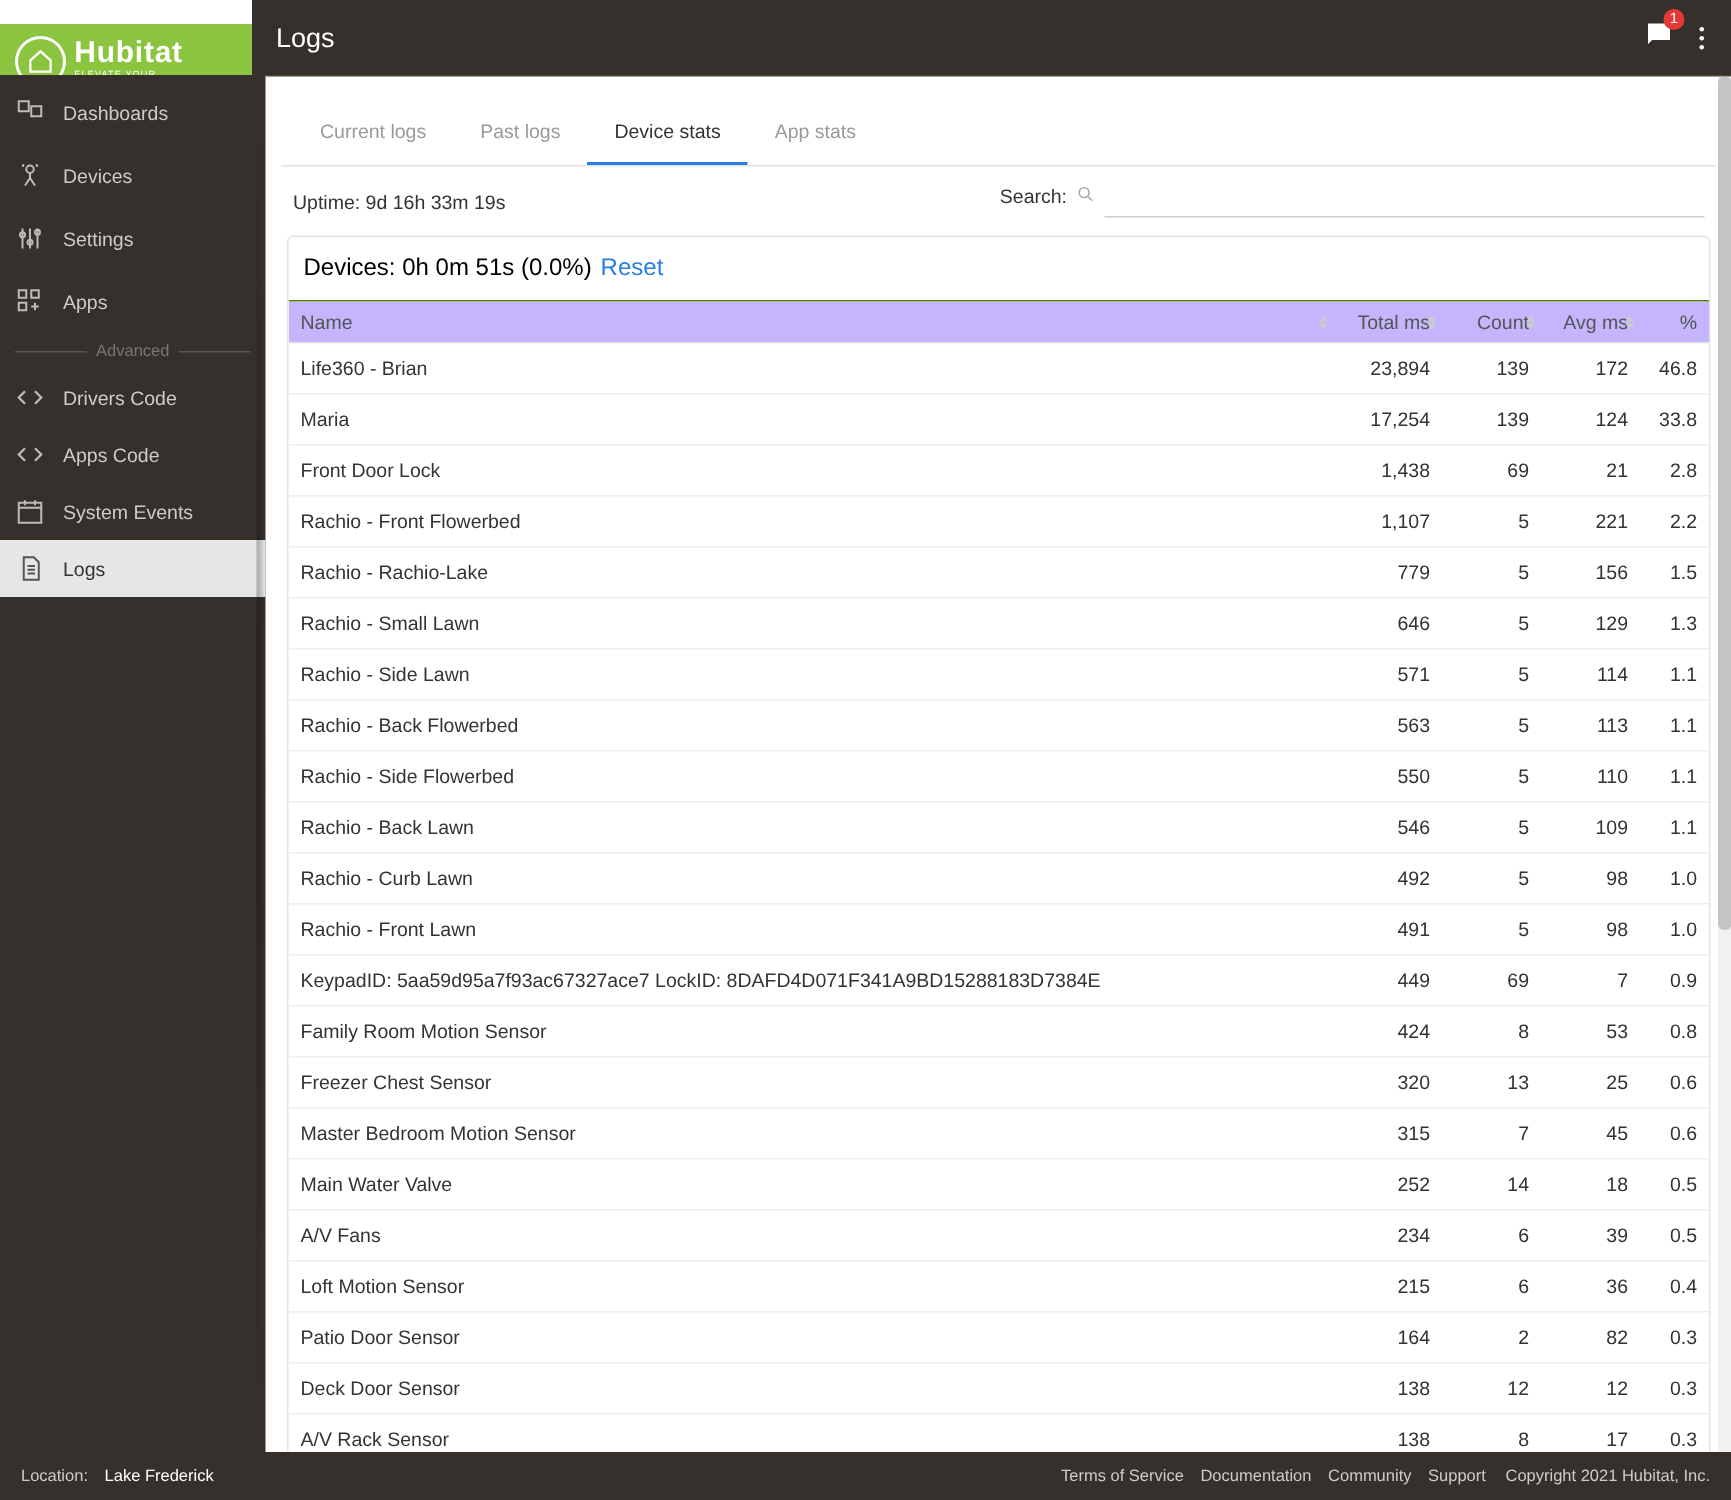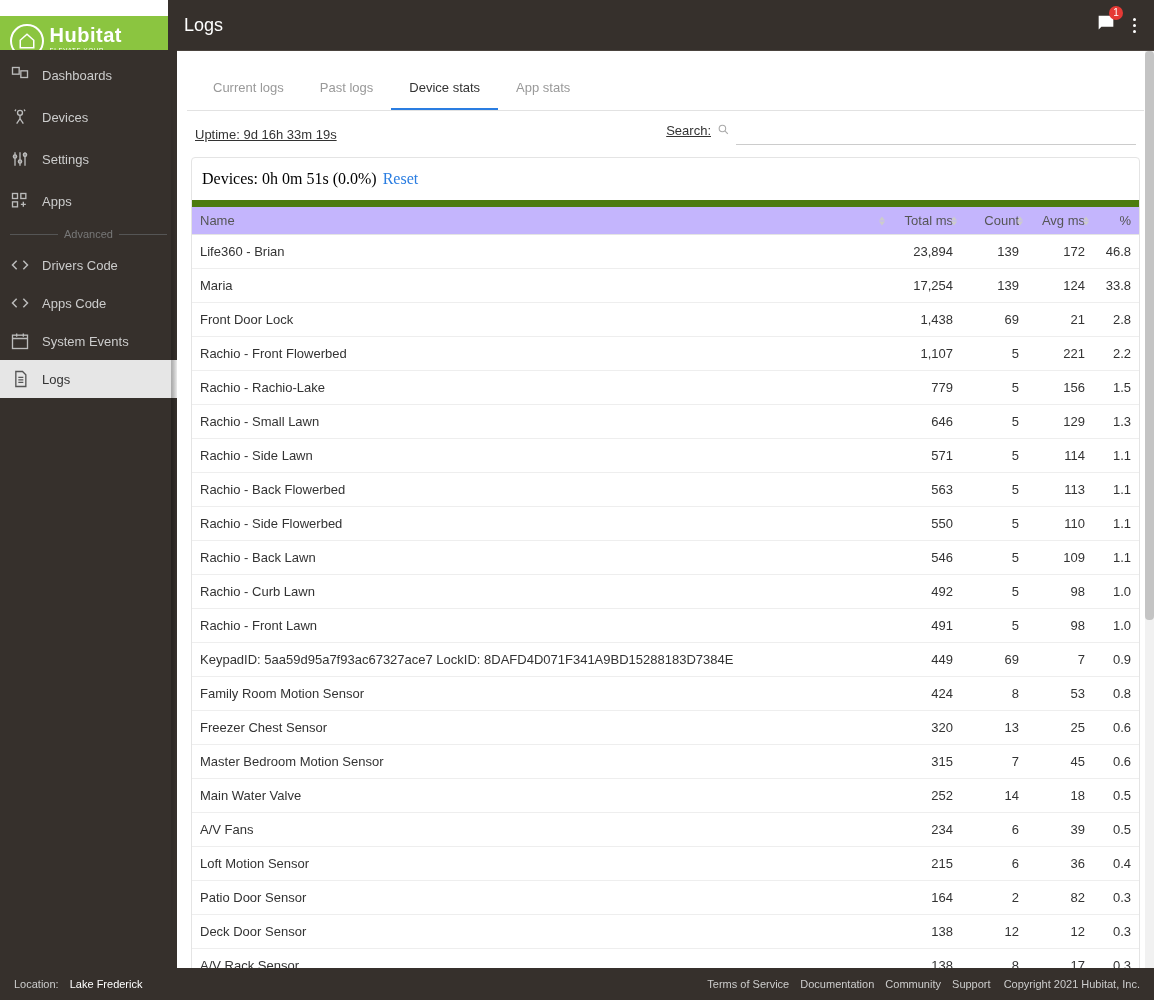--- a/index.html
+++ b/index.html
@@ -70,37 +70,36 @@
   .main-inner { padding: 15px 10px; }
   .tabs { display: flex; border-bottom: 1px solid #e2e2e2; padding: 0 8px; }
   .tab {
     padding: 14px 18px 13px; font-size: 13px; color: #999; cursor: pointer;
     border-bottom: 2px solid transparent;
   }
   .tab.active { color: #333; border-bottom-color: #2a7de1; }
 
   .toolbar {
     display: flex; justify-content: space-between; align-items: center;
-    padding: 12px 8px; font-size: 13px; color: #333; text-decoration: underline;
+    padding: 12px 8px; font-size: 13px; color: #333;
   }
   .search-wrap { display: flex; align-items: flex-start; gap: 6px; }
   .search-wrap input {
     border: none; border-bottom: 1px solid #ccc; width: 400px;
     font-size: 13px; padding: 3px 2px; outline: none;
   }
   .search-icon svg { width: 13px; height: 13px; stroke: #aaa; fill: none; stroke-width: 2; }
 
   .panel {
     border: 1px solid #e4e4e4; border-radius: 4px; margin: 0 4px 18px;
     overflow: hidden;
   }
   .panel-head {
     padding: 12px 10px; font-size: 16px; display: flex; gap: 6px;
-    border-bottom: 7px solid #4d7c0f;
-    font-family: Liberation Serif, serif;
+    border-bottom: 1px solid #4d7c0f;
   }
   .panel-head a { color: #2a7de1; text-decoration: none; cursor: pointer; }
 
   table { width: 100%; border-collapse: collapse; font-size: 13px; }
   thead th {
     text-align: left; font-weight: 400; color: #555;
     padding: 6px 8px; border-bottom: 1px solid #e4e4e4;
     position: relative; cursor: pointer; background: #c4b5fd;
   }
   thead th.num, tbody td.num { text-align: right; }

